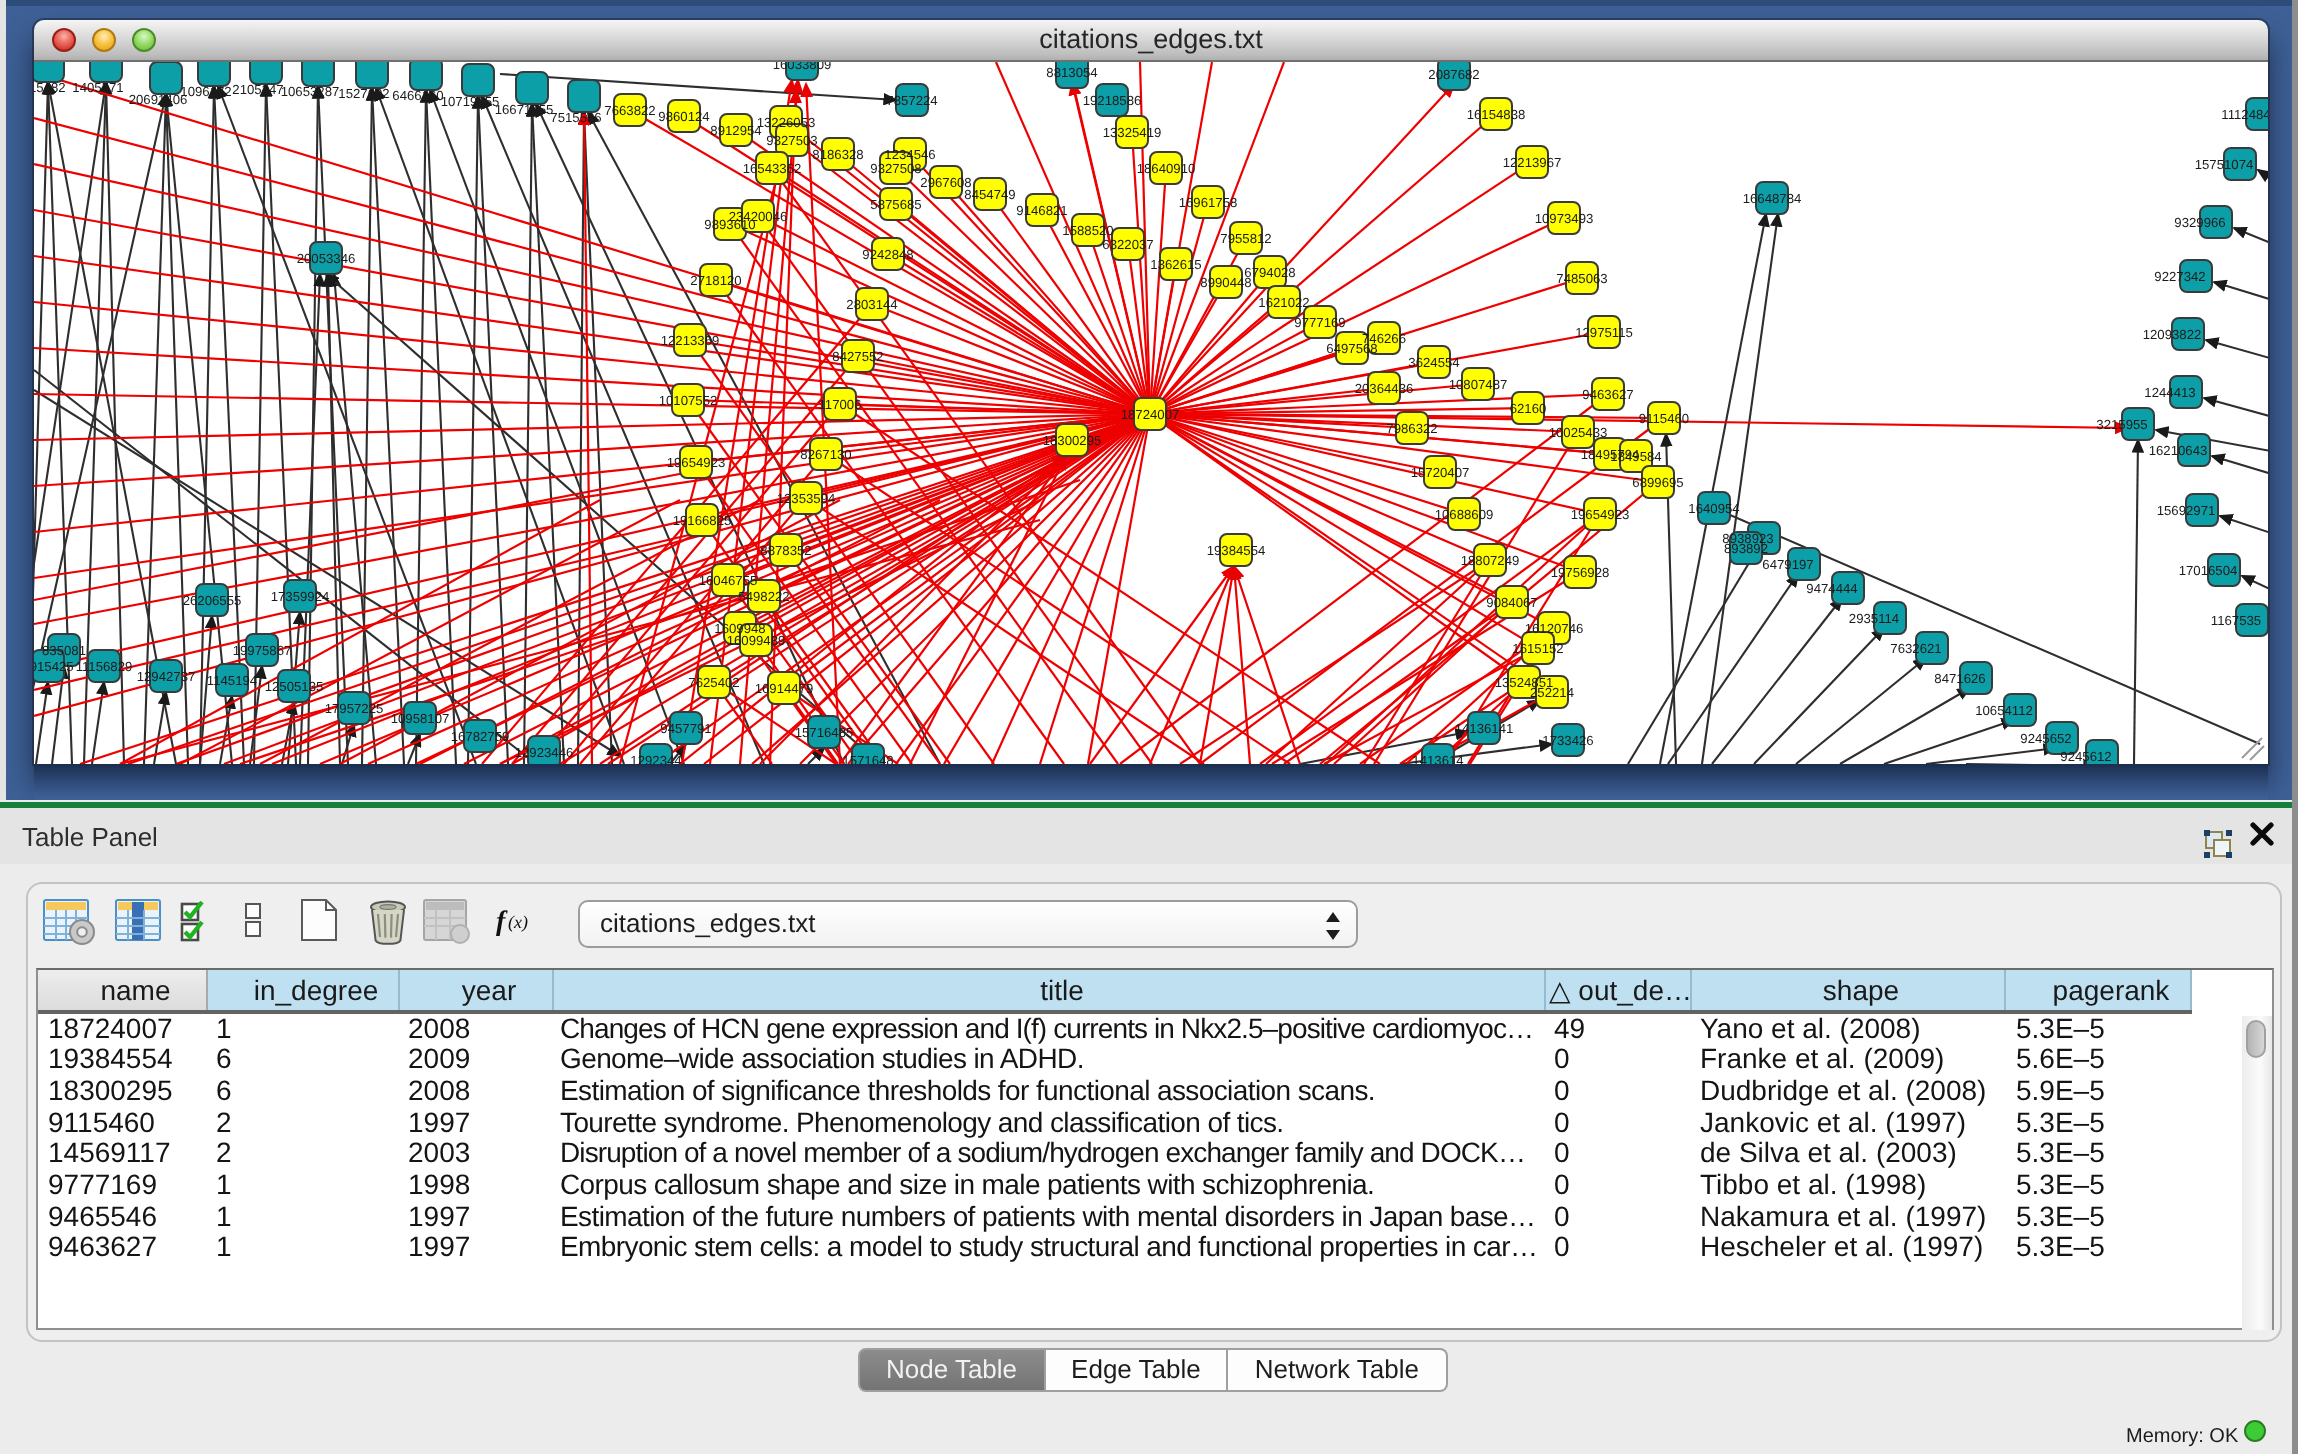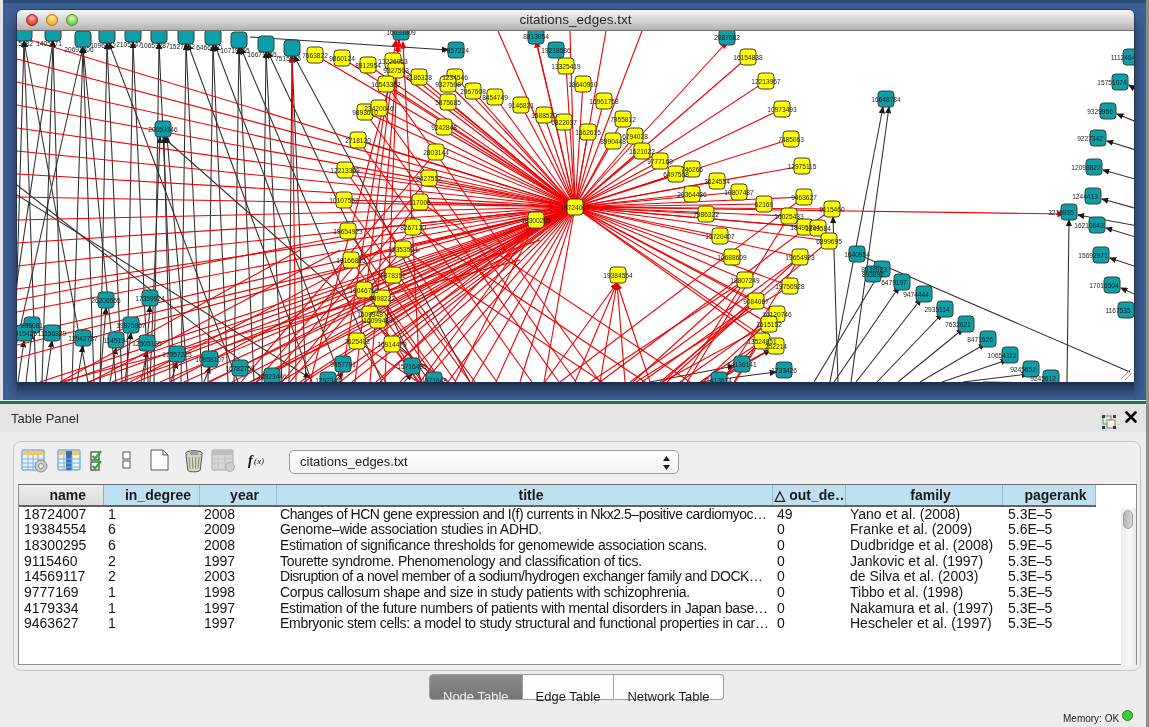--- a/index.html
+++ b/index.html
@@ -21,30 +21,30 @@
 #tpbar { position:absolute; left:0; top:1px; width:1149px; height:31px; background:#e4e4e4; border-top:3px solid #15803d; }
 #tpbar .t { position:absolute; left:11px; top:7px; font-size:13px; color:#2e2e2e; }
 #dockic { position:absolute; left:1102px; top:11px; width:14px; height:14px; }
 #xicon { position:absolute; left:1125px; top:7px; }
 #innerpanel { position:absolute; left:13px; top:41px; width:1128px; height:230px; background:#efefef; border:1px solid #c3c3c3; border-radius:8px; }
 #toolbar { position:absolute; left:-13px; top:6px; }
 #combo { position:absolute; left:275px; top:8px; width:390px; height:24px; background:linear-gradient(#ffffff,#f2f2f2); border:1px solid #9c9c9c; border-radius:5px; font-size:13px; color:#1d1d1d; line-height:22px; padding-left:10px; }
 #combo .arr { position:absolute; right:7px; top:4px; }
 #tablebox { position:absolute; left:4px; top:42px; width:1119px; height:181px; background:#fff; border:1px solid #8f8f8f; border-top:1px solid #6b6b6b; }
 table { border-collapse:collapse; table-layout:fixed; width:1076px; font-size:14px; }
-th { height:21px; font-weight:bold; color:#1a1a1a; text-align:center; background:#bfe0f1; border-right:1px solid #96bacf; border-bottom:2px solid #636363; padding:0 0 0 14px; white-space:nowrap; overflow:hidden; }
+th { height:21px; font-weight:normal; color:#1a1a1a; text-align:center; background:#bfe0f1; border-right:1px solid #96bacf; border-bottom:2px solid #636363; padding:0 0 0 14px; white-space:nowrap; overflow:hidden; }
 th.c4 { padding-left:2px; }
 th.g { background:linear-gradient(#ededed,#dcdcdc); border-right:1px solid #a9a9a9; }
 td { height:15.7px; color:#141414; padding:0 0 0 5px; white-space:nowrap; overflow:hidden; line-height:15px; }
 .c0 { width:84px; } .c1 { width:96px; } .c2 { width:77px; } .c3 { width:496px; }
 .c4 { width:73px; } .c5 { width:157px; } .c6 { width:93px; } td.c3 { padding-left:4px; letter-spacing:-0.30px; } td.c3.tight { letter-spacing:-0.45px;margin-top:36px; } td.c6 { padding-left:6px; }
 #vsb { position:absolute; left:1102px; top:23px; width:15px; height:157px; background:linear-gradient(90deg,#ececec,#fbfbfb 60%,#e8e8e8); }
 #vsb .thumb { position:absolute; left:2px; top:2px; width:10px; height:19px; background:linear-gradient(90deg,#b4b4b4,#d6d6d6); border-radius:5px; border:1px solid #a0a0a0; }
 #segwrap { position:absolute; left:429px; top:274px; height:20px; display:flex; font-size:13px; }
-.seg { height:22px; line-height:19px; padding:12px 13px; background:#fdfdfd; color:#1d1d1d; border:1px solid #9f9f9f; border-left:none; }
+.seg { height:22px; line-height:19px; padding:0 13px; background:#fdfdfd; color:#1d1d1d; border:1px solid #9f9f9f; border-left:none; }
 .seg.first { border-left:1px solid #9f9f9f; border-radius:4px 0 0 4px; background:linear-gradient(#8c8c8c,#747474); color:#f2f2f2; }
 .seg.last { border-radius:0 4px 4px 0; }
 #memrow { position:absolute; left:0; top:306px; width:1146px; height:21px; font-size:10px; color:#1c1c1c; }
 #memrow .mt { position:absolute; left:1063px; top:7px; }
 #memdot { position:absolute; left:1122px; top:4px; width:11px; height:11px; border-radius:50%; background:#3dcc35; border:1.5px solid #2c7c26; }
 </style></head><body>
 <div id="stage">
   <div id="bluearea">
       <div id="bluetop"></div>
     </div>
@@ -677,21 +677,21 @@
           </svg></div>
       <div id="tablebox">
         <table>
         <tbody>
               <tr>
                 <th class="g c0">name</th>
                 <th class="c1">in_degree</th>
                 <th class="c2">year</th>
                 <th class="c3">title</th>
                 <th class="c4">△ out_de…</th>
-                <th class="c5">family</th>
+                <th class="c5">shape</th>
                 <th class="c6">pagerank</th>
               </tr>
         <tr>
                 <td class="c0">18724007</td>
                 <td class="c1">1</td>
                 <td class="c2">2008</td>
                 <td class="c3 tight">Changes of HCN gene expression and I(f) currents in Nkx2.5–positive cardiomyoc…</td>
                 <td class="c4">49</td>
                 <td class="c5">Yano et al. (2008)</td>
                 <td class="c6">5.3E–5</td>
@@ -702,21 +702,21 @@
                 <td class="c2">2009</td>
                 <td class="c3">Genome–wide association studies in ADHD.</td>
                 <td class="c4">0</td>
                 <td class="c5">Franke et al. (2009)</td>
                 <td class="c6">5.6E–5</td>
               </tr>
         <tr>
                 <td class="c0">18300295</td>
                 <td class="c1">6</td>
                 <td class="c2">2008</td>
-                <td class="c3">Estimation of significance thresholds for genomewide association scans.</td>
+                <td class="c3">Estimation of significance thresholds for functional association scans.</td>
                 <td class="c4">0</td>
                 <td class="c5">Dudbridge et al. (2008)</td>
                 <td class="c6">5.9E–5</td>
               </tr>
         <tr>
                 <td class="c0">9115460</td>
                 <td class="c1">2</td>
                 <td class="c2">1997</td>
                 <td class="c3">Tourette syndrome. Phenomenology and classification of tics.</td>
                 <td class="c4">0</td>
@@ -729,27 +729,27 @@
                 <td class="c2">2003</td>
                 <td class="c3 tight">Disruption of a novel member of a sodium/hydrogen exchanger family and DOCK…</td>
                 <td class="c4">0</td>
                 <td class="c5">de Silva et al. (2003)</td>
                 <td class="c6">5.3E–5</td>
               </tr>
         <tr>
                 <td class="c0">9777169</td>
                 <td class="c1">1</td>
                 <td class="c2">1998</td>
-                <td class="c3">Corpus callosum shape and size in study patients with schizophrenia.</td>
+                <td class="c3">Corpus callosum shape and size in male patients with schizophrenia.</td>
                 <td class="c4">0</td>
                 <td class="c5">Tibbo et al. (1998)</td>
                 <td class="c6">5.3E–5</td>
               </tr>
         <tr>
-                <td class="c0">4179334</td>
+                <td class="c0">9465546</td>
                 <td class="c1">1</td>
                 <td class="c2">1997</td>
                 <td class="c3">Estimation of the future numbers of patients with mental disorders in Japan base…</td>
                 <td class="c4">0</td>
                 <td class="c5">Nakamura et al. (1997)</td>
                 <td class="c6">5.3E–5</td>
               </tr>
         <tr>
                 <td class="c0">9463627</td>
                 <td class="c1">1</td>

